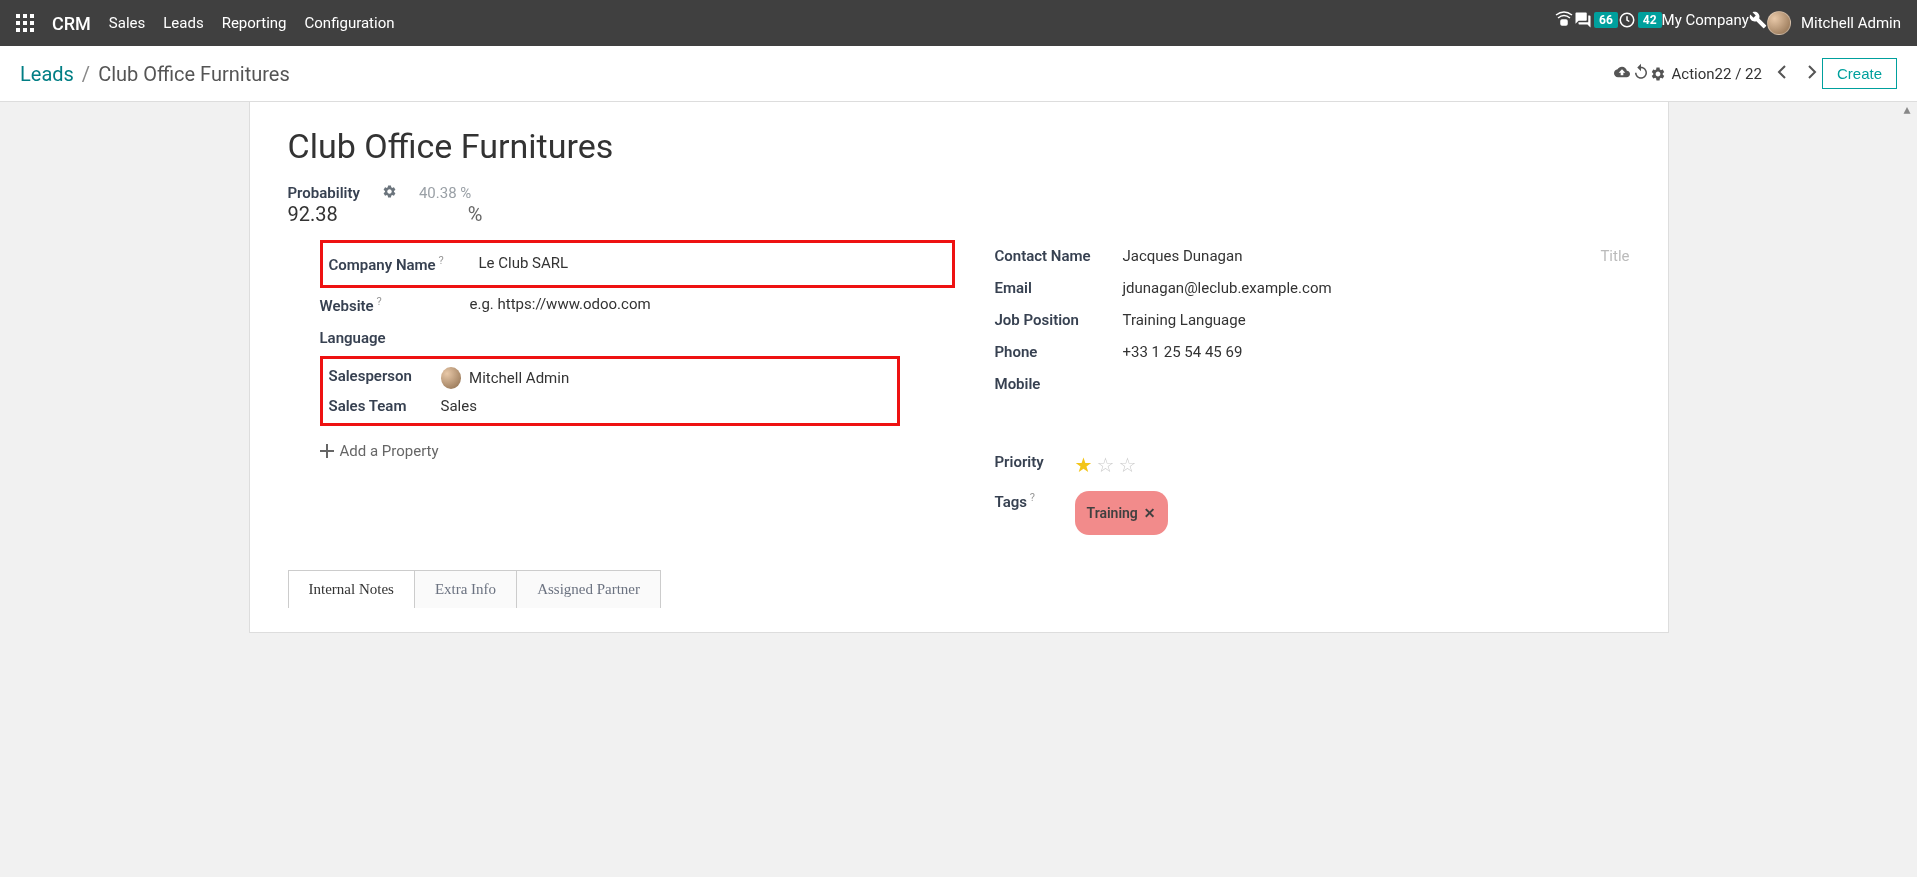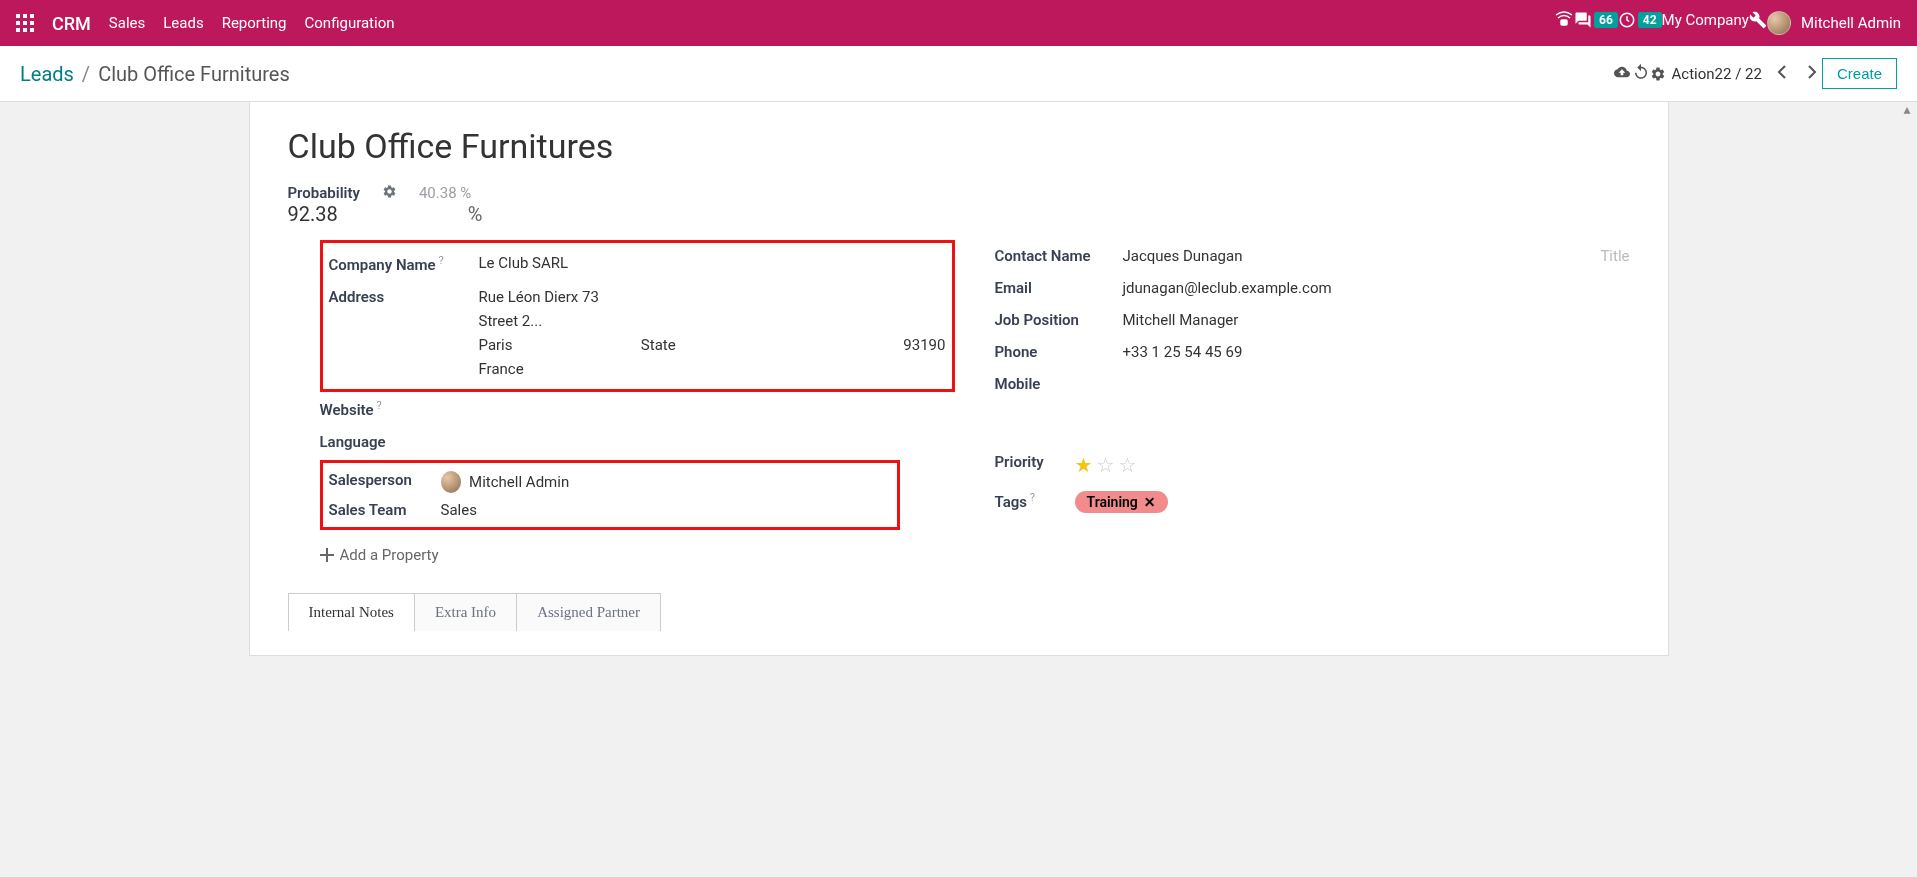--- a/index.html
+++ b/index.html
@@ -4,21 +4,21 @@
 <style>
   * { box-sizing: border-box; margin: 0; padding: 0; }
   body {
     font-family: -apple-system, BlinkMacSystemFont, "Segoe UI", Roboto, "Helvetica Neue", Arial, sans-serif;
     background: #f1f1f1;
     color: #333;
     font-size: 14px;
   }
   
   .navbar {
-    background: #be185d;
+    background: #404040;
     color: #fff;
     height: 46px;
     display: flex;
     align-items: center;
     padding: 0 16px;
     justify-content: space-between;
   }
   .navbar-left { display: flex; align-items: center; gap: 18px; }
   .apps-icon { display:inline-flex; cursor:pointer; }
   .brand { font-size: 18px; font-weight: 500; }
@@ -90,21 +90,21 @@
 
   .salesperson-val { display:flex; align-items:center; gap:8px;}
   .sp-avatar { width:22px; height:22px; border-radius:50%; background: radial-gradient(circle at 30% 30%, #e8c8a8, #8a6a4a); display:inline-block;}
 
   .add-property { color:#666; cursor:pointer; display:inline-flex; align-items:center; gap:6px; margin-top:16px; font-size:15px;}
 
   .stars { display:flex; gap:4px; align-items:center;}
   .star { color:#ccc; font-size:20px; cursor:pointer;}
   .star.filled { color:#f3c518;}
   .tag-chip {
-    background:#f28b8b; color:#000000; padding:3px 12px; border-radius:14px;
+    background:#f28b8b; color:#404040; padding:14px 12px; border-radius:14px;
     display:inline-flex; align-items:center; gap:6px; font-weight:600; font-size:14px;
   }
   .tag-x { cursor:pointer; font-weight:700;}
 
   .title-placeholder { color:#bbb; font-size:15px;}
   .contact-row .field-value { display:flex; justify-content:space-between; align-items:center; gap:20px;}
 
   
   .tabs { margin-top:28px; display:flex; gap:0;font-family:Liberation Serif, serif;}
   .tab {
@@ -239,37 +239,25 @@
 
     <div class="columns">
 
       <div class="col-left">
 
         <div class="highlight-box">
           <div class="field-row">
             <div class="field-label"><span>Company Name</span><span class="qmark"> ?</span></div>
             <div class="field-value"><span class="textval">Le Club SARL</span></div>
           </div>
-          <div class="field-row">
-            <div class="field-label">Address</div>
-            <div class="field-value">
-              <div class="addr-grid">
-                <div class="addr-full"><span class="textval">Rue Léon Dierx 73</span></div>
-                <div class="addr-full"><span class="textval placeholder">Street 2...</span></div>
-                <div><span class="textval">Paris</span></div>
-                <div><span class="textval placeholder">State</span></div>
-                <div style="text-align:right;"><span class="textval">93190</span></div>
-                <div class="addr-full"><span class="textval">France</span></div>
-              </div>
-            </div>
-          </div>
         </div>
 
         <div class="field-row">
           <div class="field-label"><span>Website</span><span class="qmark"> ?</span></div>
+          <div class="field-value"><span class="textval placeholder">e.g. https://www.odoo.com</span></div>
         </div>
 
         <div class="field-row">
           <div class="field-label">Language</div>
           <div class="field-value"><span class="textval"></span></div>
         </div>
 
         <div class="highlight-box" style="margin-top:2px; max-width:580px;">
           <div class="field-row" style="padding:4px 0;">
             <div class="field-label" style="width:112px;">Salesperson</div>
@@ -300,21 +288,21 @@
             <span class="textval">Jacques Dunagan</span>
             <span class="title-placeholder">Title</span>
           </div>
         </div>
         <div class="field-row">
           <div class="field-label" style="width:128px;">Email</div>
           <div class="field-value"><span class="textval">jdunagan@leclub.example.com</span></div>
         </div>
         <div class="field-row">
           <div class="field-label" style="width:128px;">Job Position</div>
-          <div class="field-value"><span class="textval">Mitchell Manager</span></div>
+          <div class="field-value"><span class="textval">Training Language</span></div>
         </div>
         <div class="field-row">
           <div class="field-label" style="width:128px;">Phone</div>
           <div class="field-value"><span class="textval">+33 1 25 54 45 69</span></div>
         </div>
         <div class="field-row">
           <div class="field-label" style="width:128px;">Mobile</div>
           <div class="field-value"><span class="textval"></span></div>
         </div>
 

